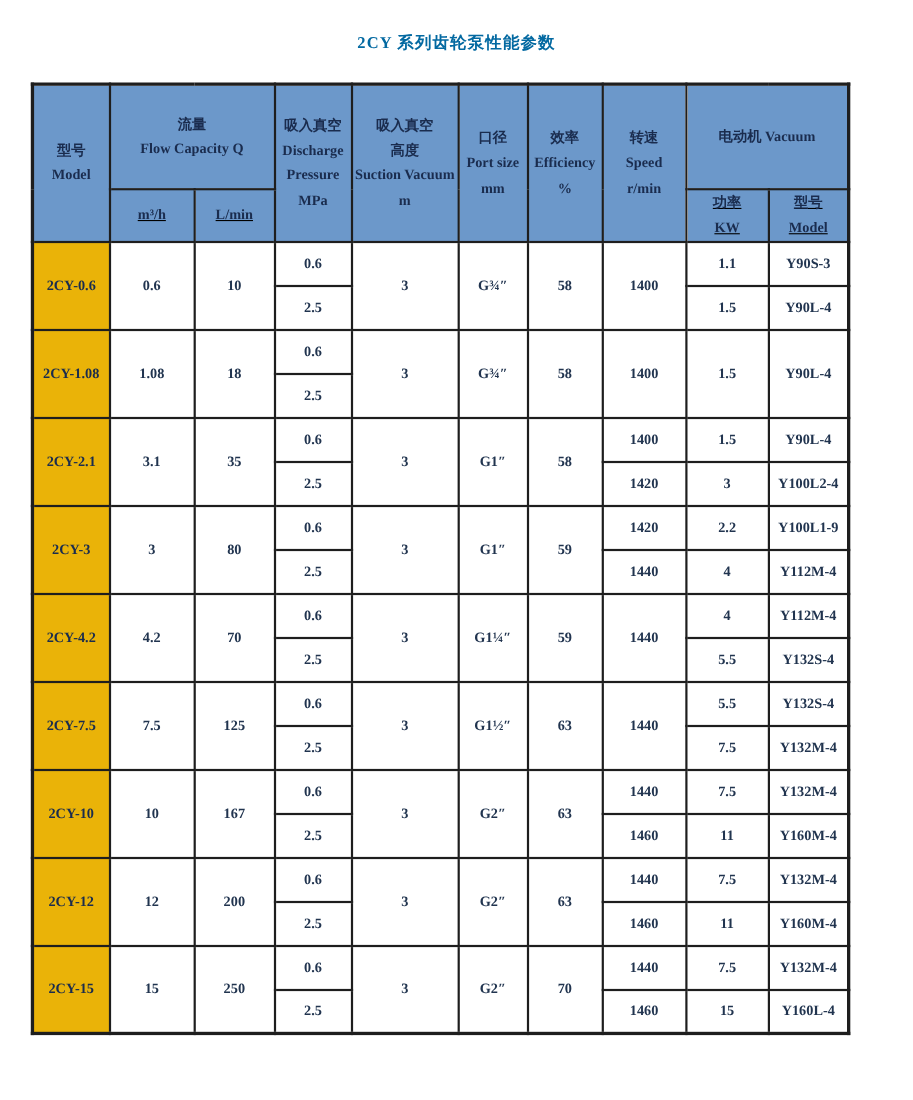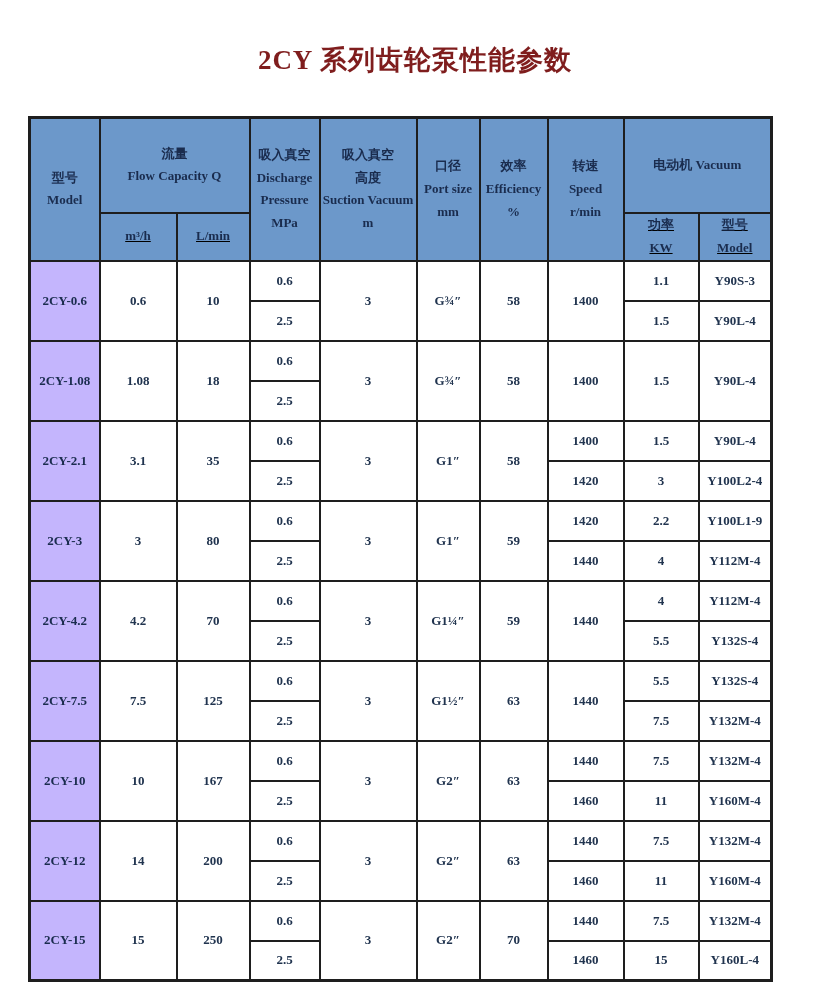--- a/index.html
+++ b/index.html
@@ -10,27 +10,27 @@
     height: 1000px;
     font-family: "Liberation Serif", "DejaVu Serif", serif;
   }
   .page {
     position: relative;
     width: 830px;
     height: 1000px;
     overflow: hidden;
   }
   .title {
-    margin: 16px;
+    margin: 4px;
     padding-top: 26px;
     padding-bottom: 22px;
     text-align: center;
-    font-size: 27px;
+    font-size: 15px;
     font-weight: bold;
-    color: #7f1d1d;
+    color: #0369a1;
     letter-spacing: 1px;
   }
   table.spec {
     border-collapse: collapse;
     table-layout: fixed;
     margin-left: 28px;
     width: 742px;
     border: 3px solid #1e1e1e;
   }
   .spec th, .spec td {
@@ -47,21 +47,21 @@
     background: #6c98ca;
     color: #1a2c4e;
     line-height: 1.75;
     font-size: 13px;
   }
   .spec thead tr.h1 { height: 95px; }
   .spec thead tr.h2 { height: 48px; text-decoration: underline; }
   .spec tbody tr { height: 40px; }
   .spec td { background: #ffffff; }
   .spec td.model-cell {
-    background: #c4b5fd;
+    background: #eab308;
     color: #1a2c4e;
   }
   
   col.c-model { width: 70px; }
   col.c-m3h   { width: 77px; }
   col.c-lmin  { width: 73px; }
   col.c-press { width: 70px; }
   col.c-vac   { width: 97px; }
   col.c-port  { width: 63px; }
   col.c-eff   { width: 68px; }
@@ -258,21 +258,21 @@
           <td>Y132M-4</td>
         </tr>
         <tr>
           <td>2.5</td>
           <td>1460</td>
           <td>11</td>
           <td>Y160M-4</td>
         </tr>
         <tr>
           <td rowspan="2" class="model-cell">2CY-12</td>
-          <td rowspan="2">14</td>
+          <td rowspan="2">12</td>
           <td rowspan="2">200</td>
           <td>0.6</td>
           <td rowspan="2">3</td>
           <td rowspan="2">G2″</td>
           <td rowspan="2">63</td>
           <td>1440</td>
           <td>7.5</td>
           <td>Y132M-4</td>
         </tr>
         <tr>

